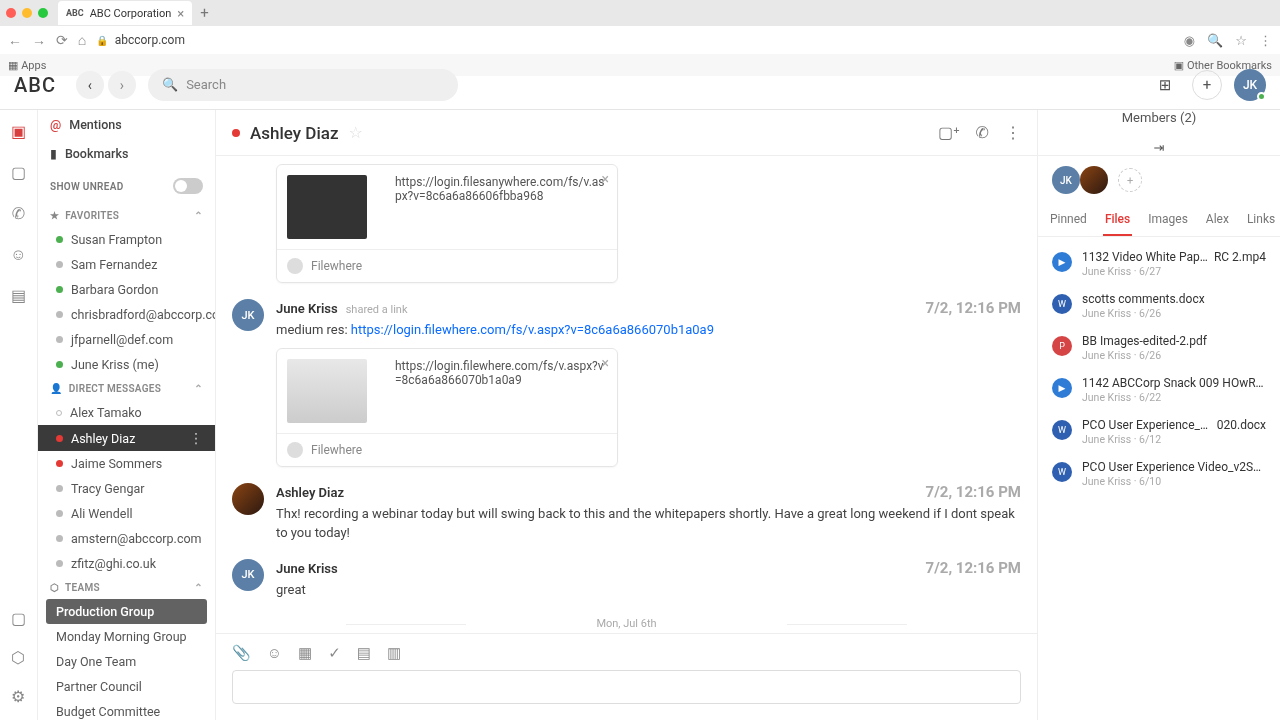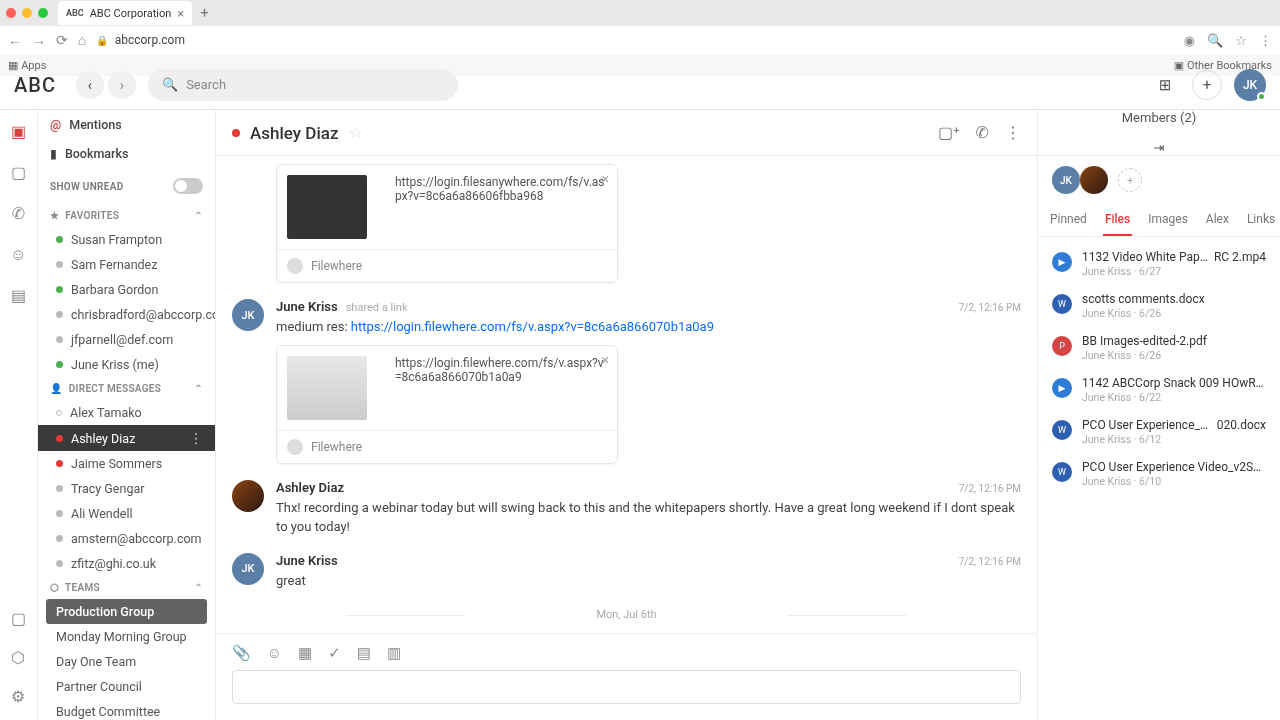--- a/index.html
+++ b/index.html
@@ -73,21 +73,21 @@
 .conv-header-right { margin-left: auto; display: flex; gap: 16px; color: #777; font-size: 16px; }
 .conv-messages { flex: 1; overflow-y: auto; padding: 0 0 8px 0; position: relative; }
 .msg-row { display: flex; padding: 8px 16px; gap: 12px; }
 .msg-avatar { width: 32px; height: 32px; border-radius: 50%; flex-shrink: 0; background: #ccc; display: flex; align-items: center; justify-content: center; font-size: 11px; font-weight: 500; color: #fff; overflow: hidden; }
 .msg-avatar.jk { background: #5b7fa6; }
 .msg-avatar.ad { background: linear-gradient(135deg, #8b4513 0%, #2c1810 100%); }
 .msg-body { flex: 1; min-width: 0; }
 .msg-header-line { display: flex; align-items: baseline; gap: 8px; }
 .msg-author { font-size: 13px; font-weight: 600; color: #333; }
 .msg-meta { font-size: 11px; color: #aaa; }
-.msg-time { margin-left: auto; font-size: 10px; color: #aaa; }
+.msg-time { margin-left: auto; font-size: 15px; color: #aaa; font-weight: bold; }
 .msg-text { font-size: 13px; color: #444; margin-top: 3px; line-height: 1.5; }
 .msg-link { color: #0b6cff; }
 .link-card { margin-top: 8px; border: 1px solid #e5e5e5; border-radius: 6px; width: 342px; overflow: hidden; box-shadow: 0 1px 2px rgba(0,0,0,0.04); }
 .link-card-top { display: flex; padding: 10px; gap: 28px; position: relative; }
 .link-thumb { width: 80px; height: 64px; background: #333; border-radius: 2px; flex-shrink: 0; }
 .link-thumb.office { background: linear-gradient(180deg, #e8e8e8 0%, #ccc 100%); }
 .link-url-text { font-size: 12px; color: #555; word-break: break-all; flex: 1; }
 .link-close { position: absolute; top: 6px; right: 8px; color: #aaa; font-size: 14px; cursor: pointer; }
 .link-card-bottom { border-top: 1px solid #eee; padding: 8px 10px; display: flex; align-items: center; gap: 8px; font-size: 12px; color: #888; }
 .link-source-icon { width: 16px; height: 16px; border-radius: 50%; background: #ddd; }

